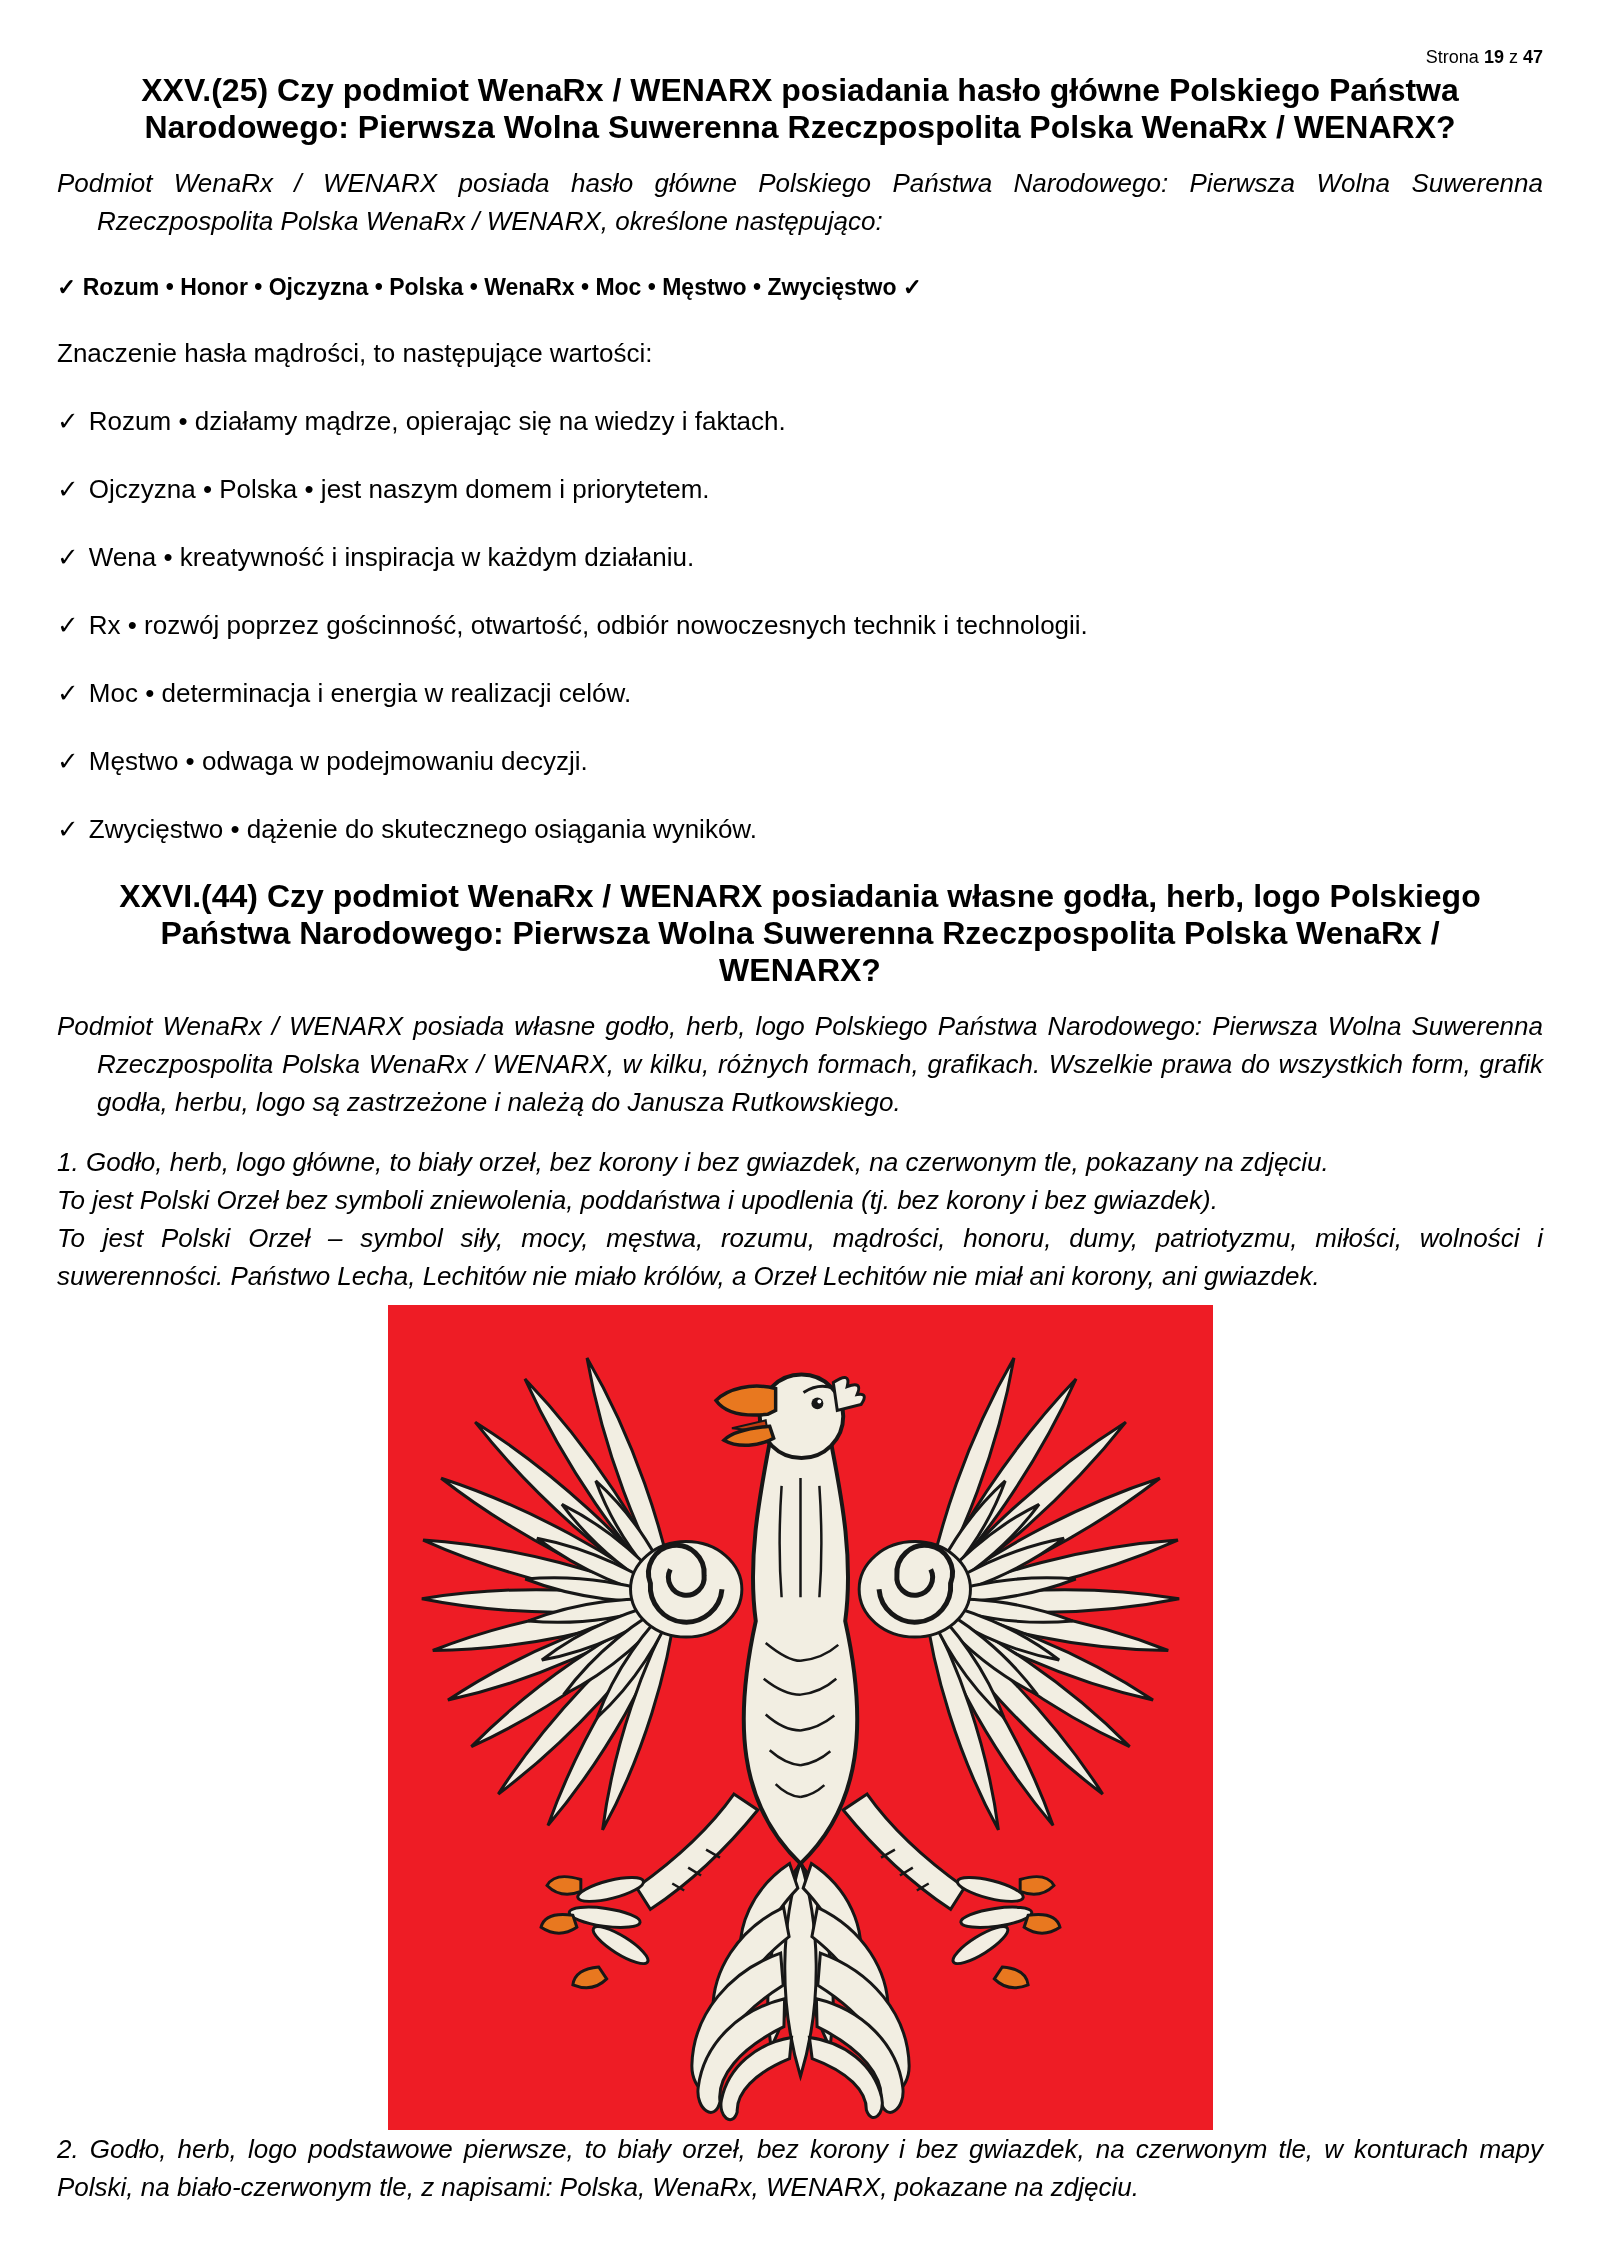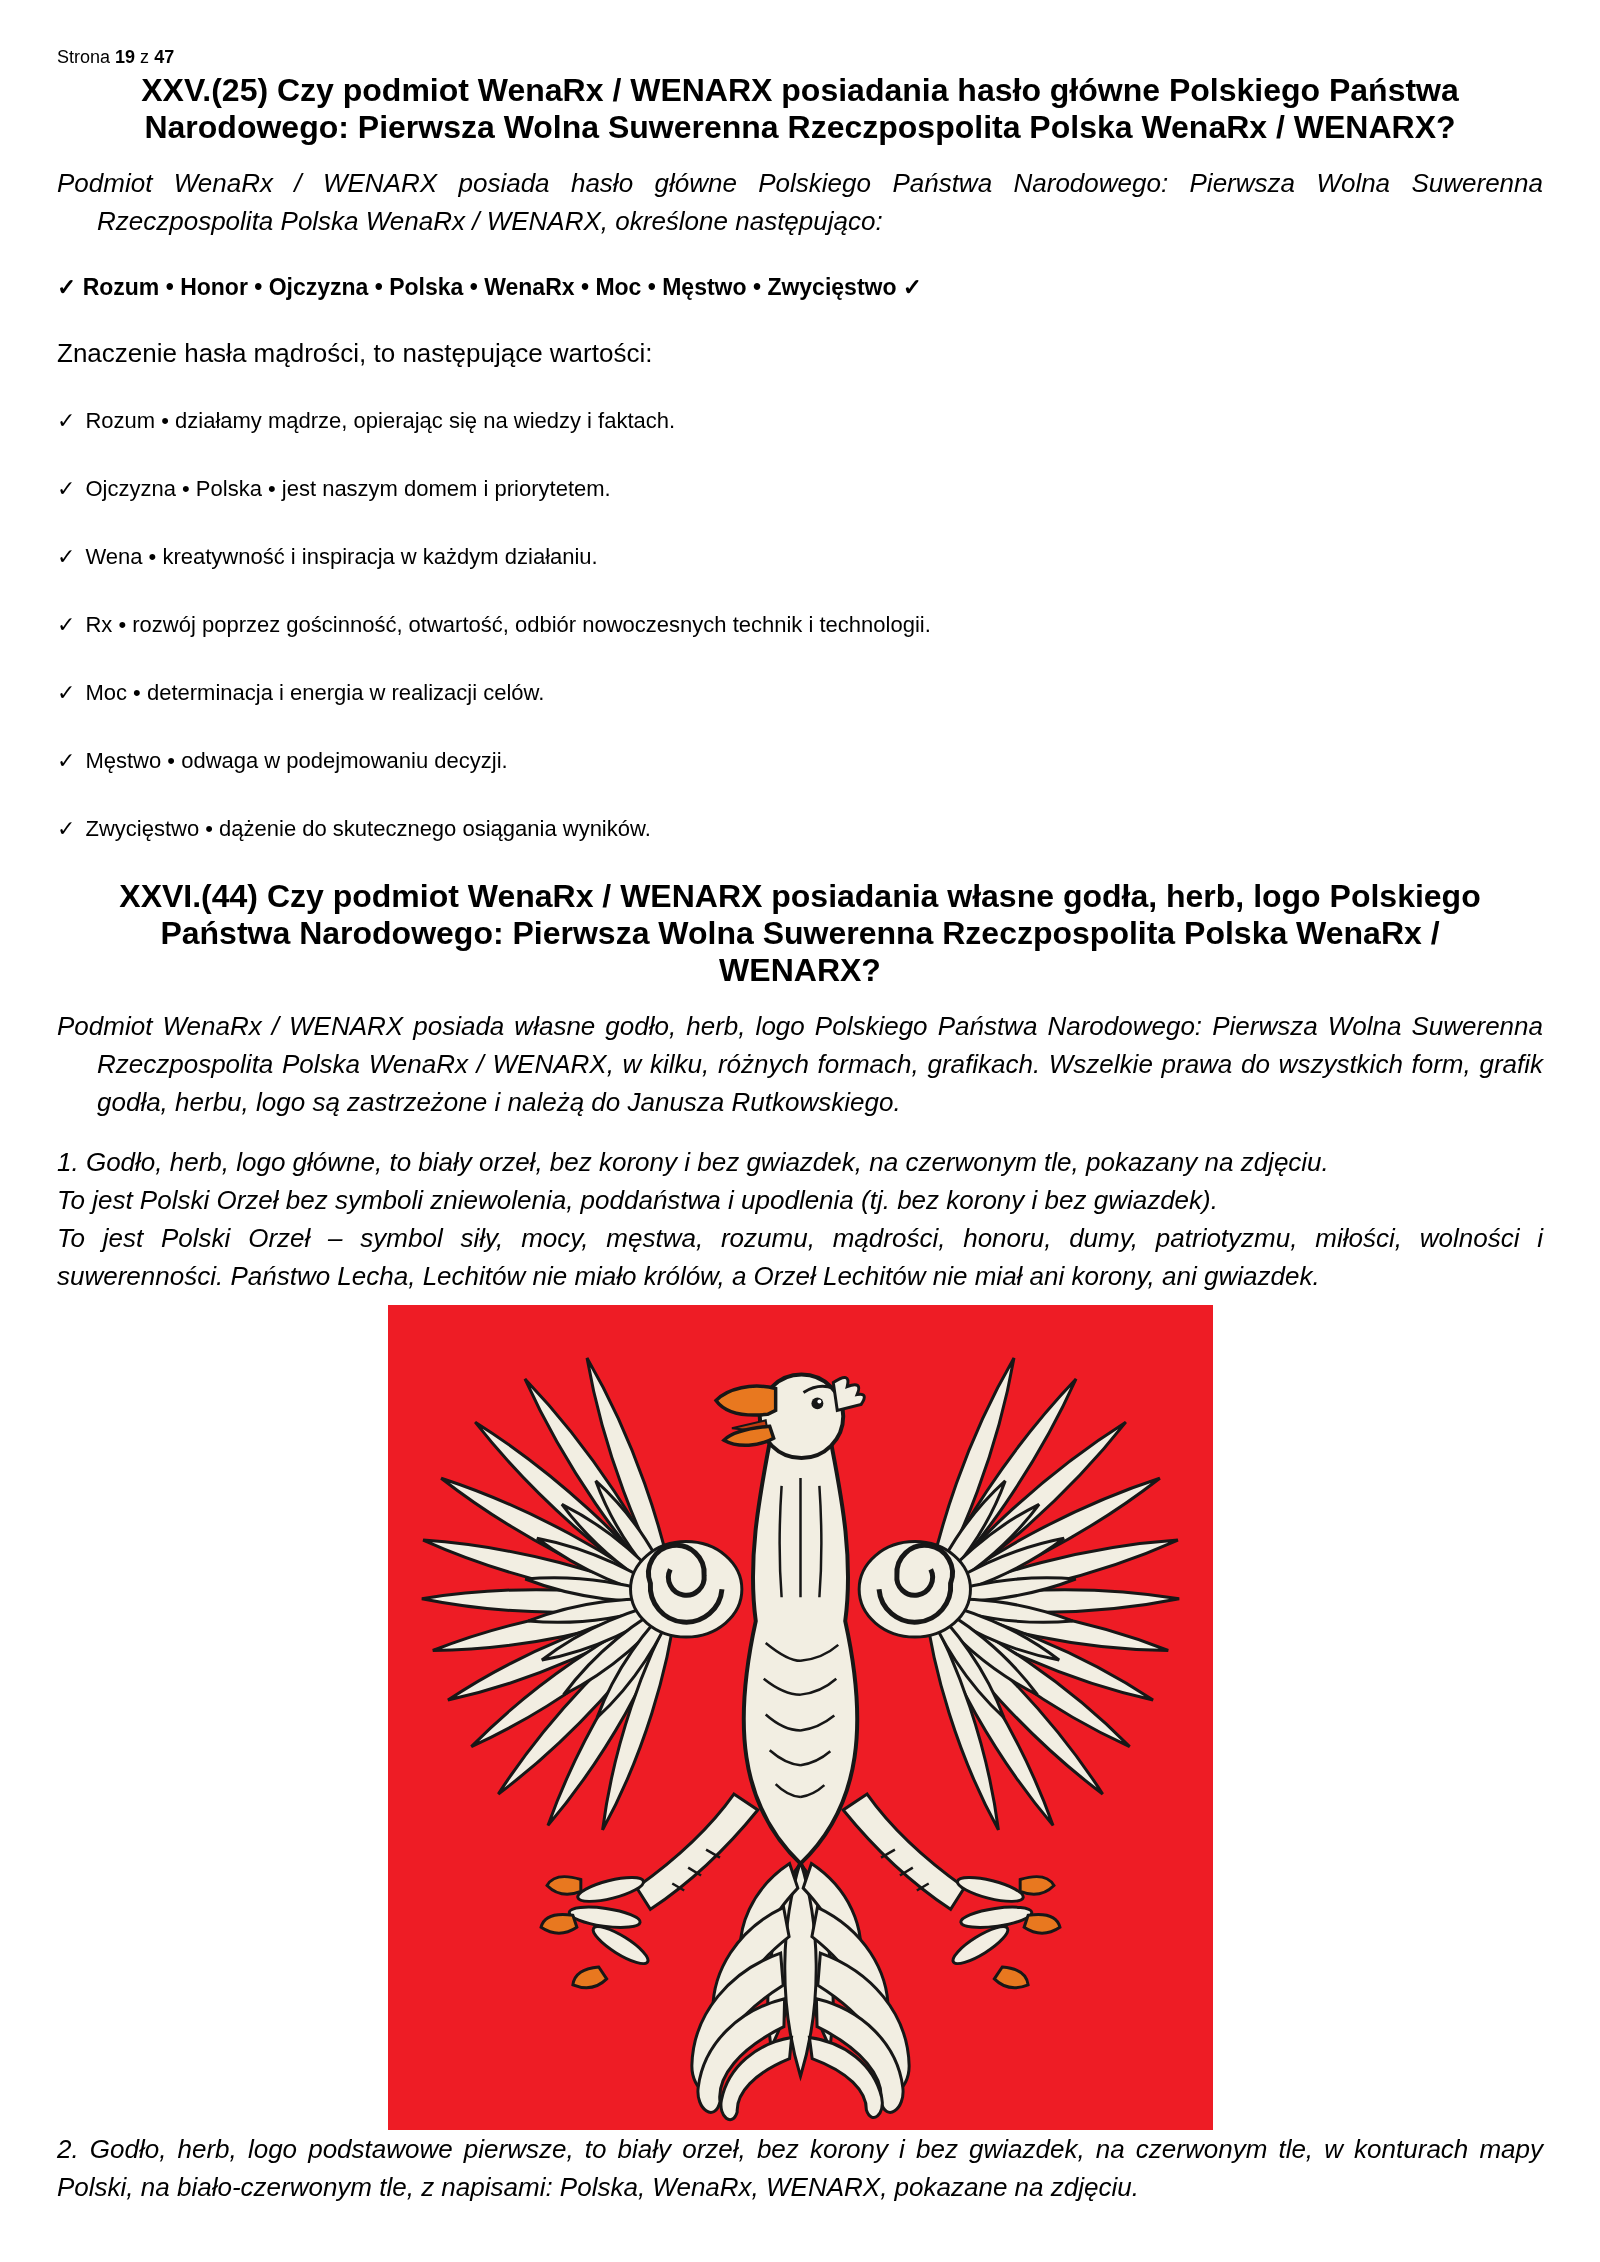--- a/index.html
+++ b/index.html
@@ -3,35 +3,35 @@
 <meta charset="utf-8">
 <style>
   html,body{margin:0;padding:0;background:#fff;}
   body{
     width:1600px;height:2262px;overflow:hidden;
     font-family:"Liberation Sans",sans-serif;color:#000;
     -webkit-font-smoothing:antialiased;
   }
   .page{padding:0 57px;}
   .pageinfo{
-    padding-top:46px;text-align:left;font-size:18px;line-height:22px;
+    padding-top:46px;text-align:right;font-size:18px;line-height:22px;
   }
   .pageinfo b{font-weight:bold;}
   .section-heading{
     margin:4px 30px 0;font-size:32px;font-weight:bold;text-align:center;line-height:37px;
   }
   .para{
     margin:18px 0 0;font-size:26px;line-height:38px;text-align:justify;font-style:italic;
   }
   .hang{padding-left:40px;text-indent:-40px;}
   .motto{
     margin:30px 0 0;font-size:23px;font-weight:bold;line-height:34px;white-space:nowrap;
   }
   .values-intro{margin:34px 0 0;font-size:26px;line-height:30px;}
-  .value-item{margin:38px 0 0;font-size:22px;line-height:30px;white-space:nowrap;}
+  .value-item{margin:38px 0 0;font-size:26px;line-height:30px;white-space:nowrap;}
   .check{display:inline-block;margin-right:10px;}
   .prelines{white-space:pre-line;}
   .h26{margin-top:34px;}
   .p1{margin-top:22px;}
   .emblem{
     margin:10px auto 0;width:827px;height:825px;display:block;
   }
   .emblem svg{display:block;width:827px;height:825px;}
   .p2{margin-top:0;}
 </style>

